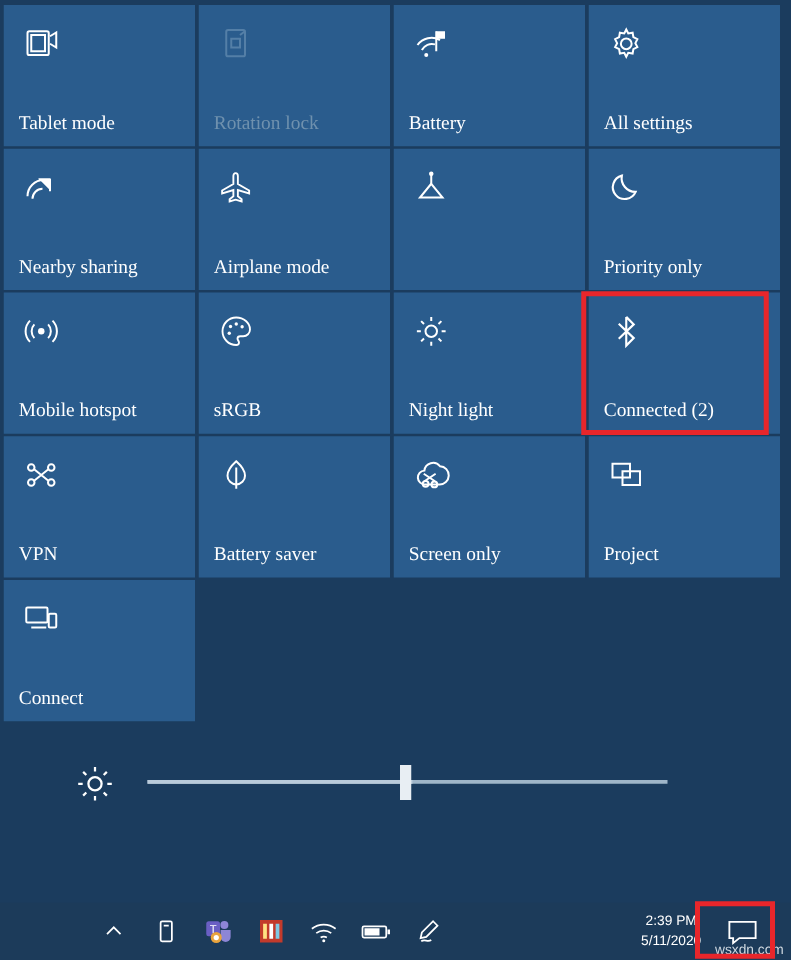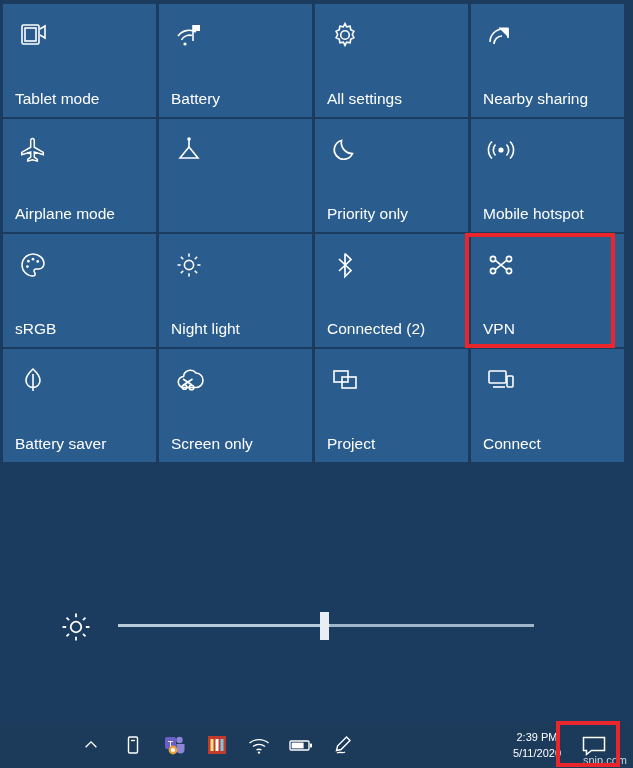--- a/index.html
+++ b/index.html
@@ -10,21 +10,21 @@
     overflow:hidden;
     position:relative;
   }
   #ac{
     position:absolute;left:0;top:0;width:633px;height:722px;
     background:#1b3c5e;
   }
   .grid{
     position:absolute;left:3px;top:4px;
     width:627px;
-    display:flex;flex-wrap:wrap;
+    display:flex;flex-wrap:wrap;font-family:Liberation Serif, serif;
   }
   .tile{
     width:153px;height:113px;
     margin:0 3px 2px 0;
     background:#2a5c8d;
     position:relative;
     box-sizing:border-box;
     color:#ffffff;
   }
   .tile.disabled{background:#2a5c8d;color:#6f91ae;}
@@ -107,20 +107,30 @@
       <span class="ticon">
         <svg width="30" height="30" viewBox="0 0 30 30" fill="none" stroke="#ffffff" stroke-width="1.6">
           <rect x="4" y="5" width="17" height="19" rx="1.5"></rect>
           <rect x="7" y="8" width="11" height="13"></rect>
           <path d="M22 9 l5 -3 v12 l-5 -3"></path>
         </svg>
       </span>
       <span class="tlabel">Tablet mode</span>
     </div>
 
+    <div class="tile disabled">
+      <span class="ticon">
+        <svg width="30" height="30" viewBox="0 0 30 30" fill="none" stroke="#8fb0cb" stroke-width="1.6">
+          <rect x="7" y="4" width="15" height="21" rx="1.5"></rect>
+          <path d="M11 11 h7 v7 h-7 z"></path>
+          <path d="M18 8 l4 -3"></path>
+        </svg>
+      </span>
+      <span class="tlabel">Rotation lock</span>
+    </div>
 
     <div class="tile">
       <span class="ticon">
         <svg width="30" height="30" viewBox="0 0 30 30" fill="none" stroke="#ffffff" stroke-width="1.6">
           <path d="M4 16 a14 14 0 0 1 18 -4"></path>
           <path d="M7.5 20 a9 9 0 0 1 10.5 -4.5"></path>
           <circle cx="11" cy="24" r="1.6" fill="#ffffff" stroke="none"></circle>
           <rect x="19" y="5" width="7" height="6" fill="#ffffff" stroke="none"></rect>
           <path d="M19 5 v16"></path>
         </svg>
@@ -364,17 +374,17 @@
     <span>2:39 PM</span>
     <span>5/11/2020</span>
   </div>
 
   <div class="ac-tray">
     <svg width="26" height="24" viewBox="0 0 26 24" fill="none" stroke="#ffffff" stroke-width="1.5">
       <path d="M2.5 4.5 h21 v13 h-13 l-5 4 v-4 h-3 z"></path>
     </svg>
   </div>
 
-  <span class="wm">snip.com</span>
+  <span class="wm">wsxdn.com</span>
 </div>
 
 <div class="hl" id="hl-bt"></div>
 <div class="hl" id="hl-tray"></div>
 
 </body></html>

